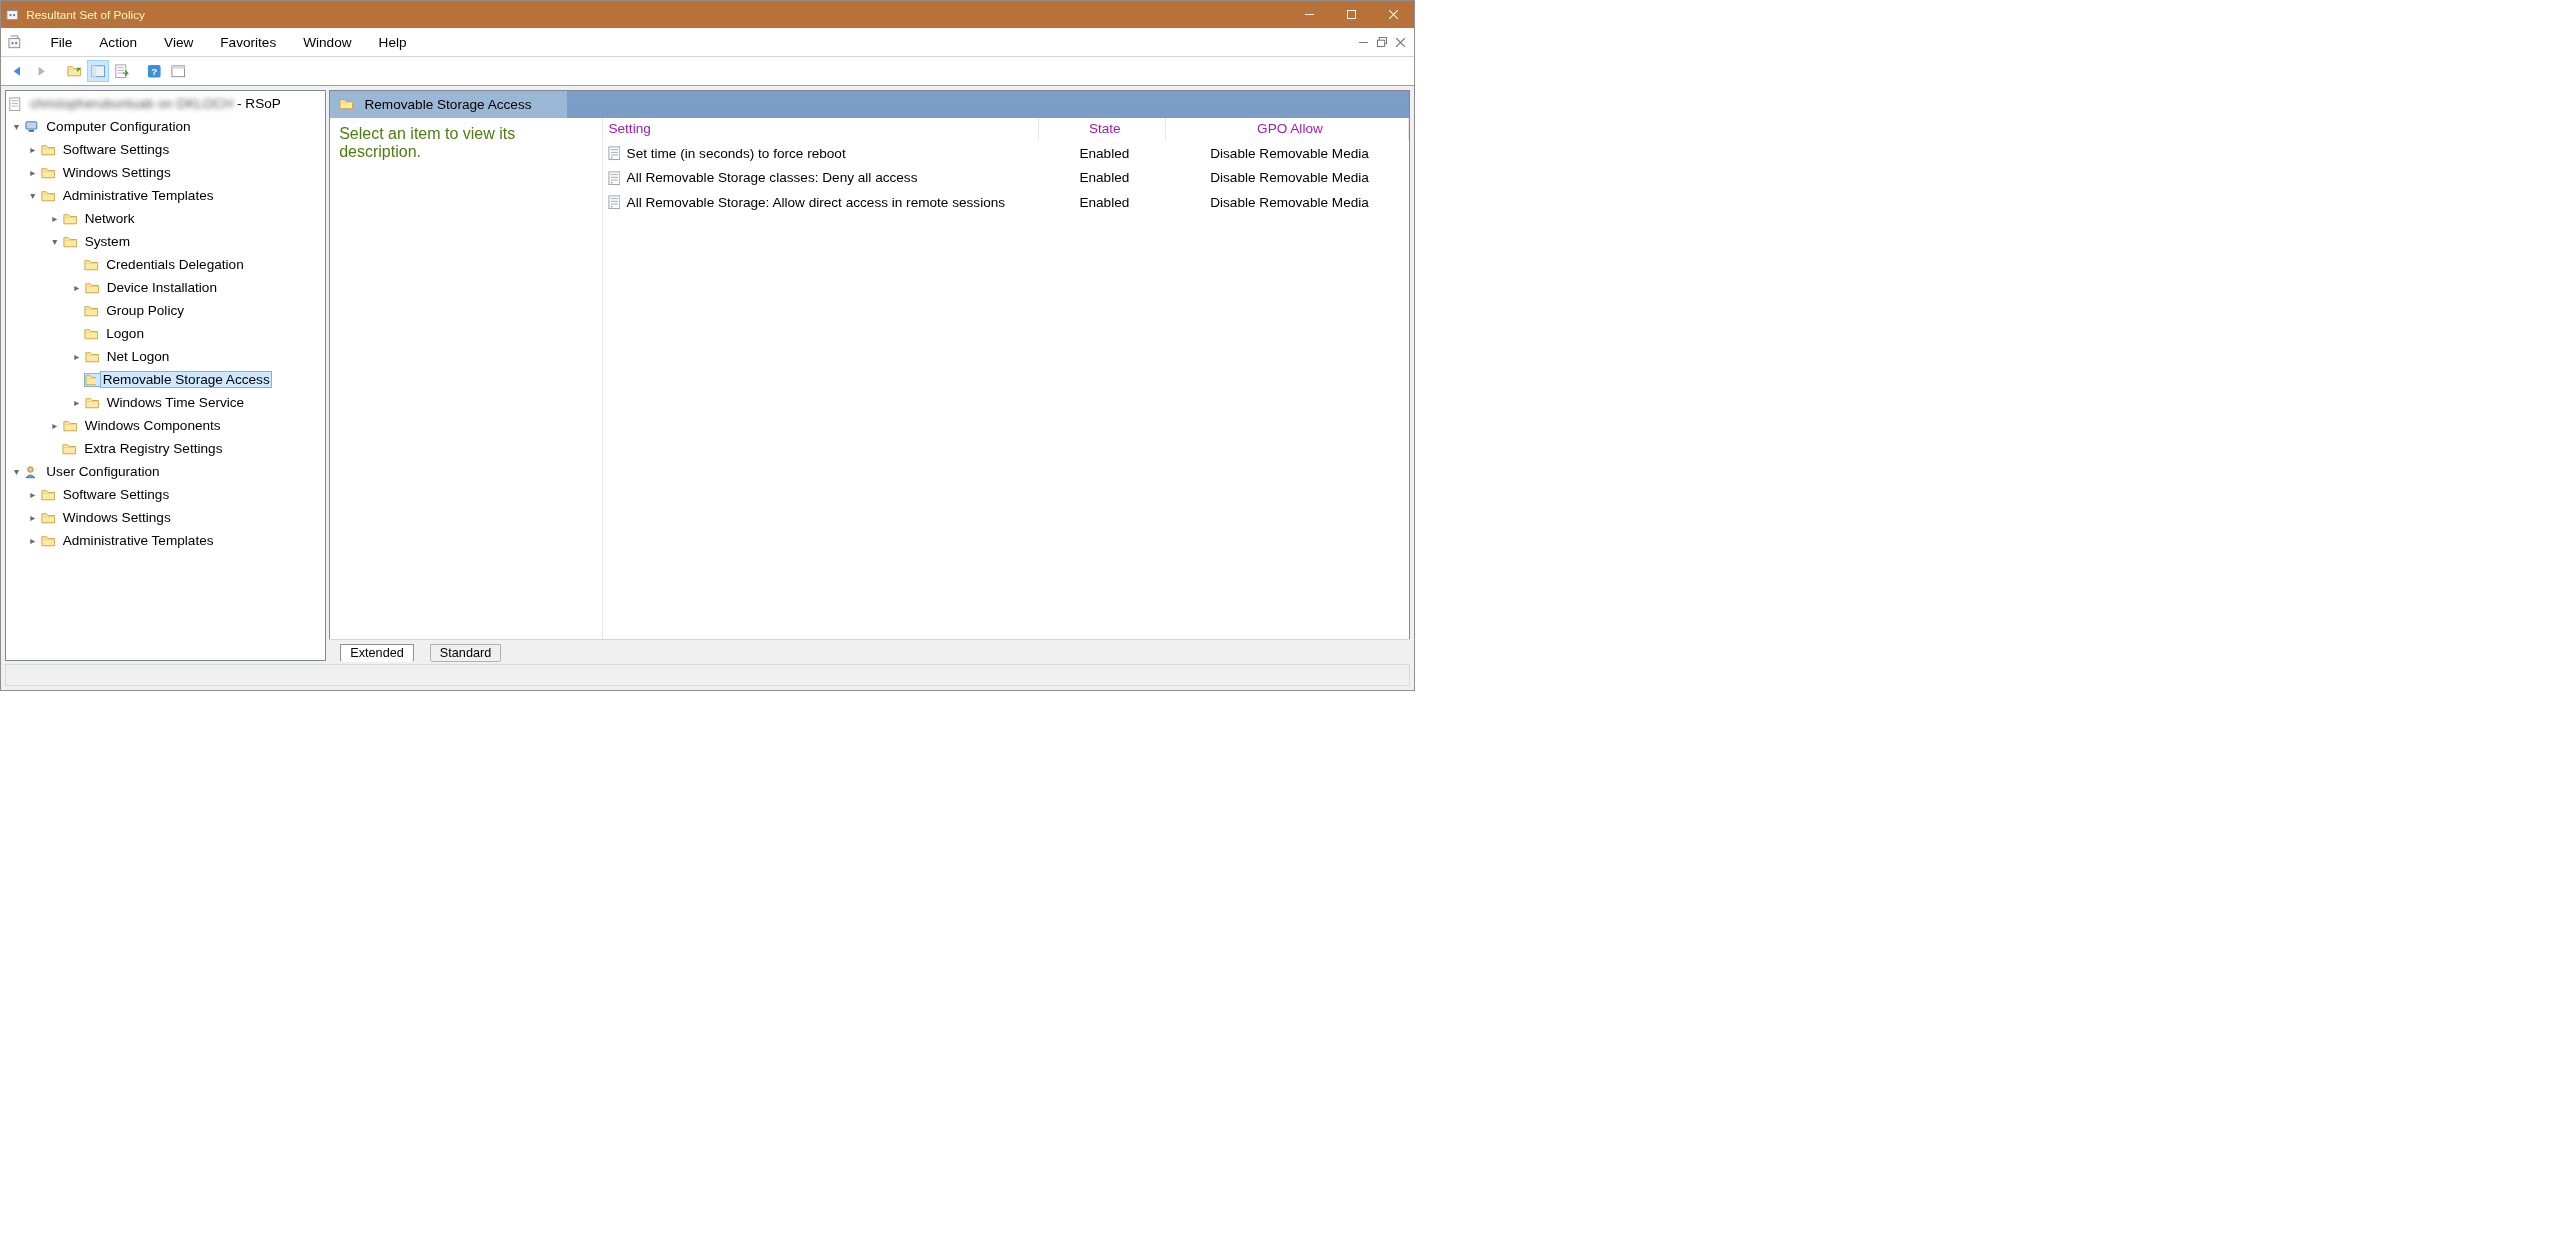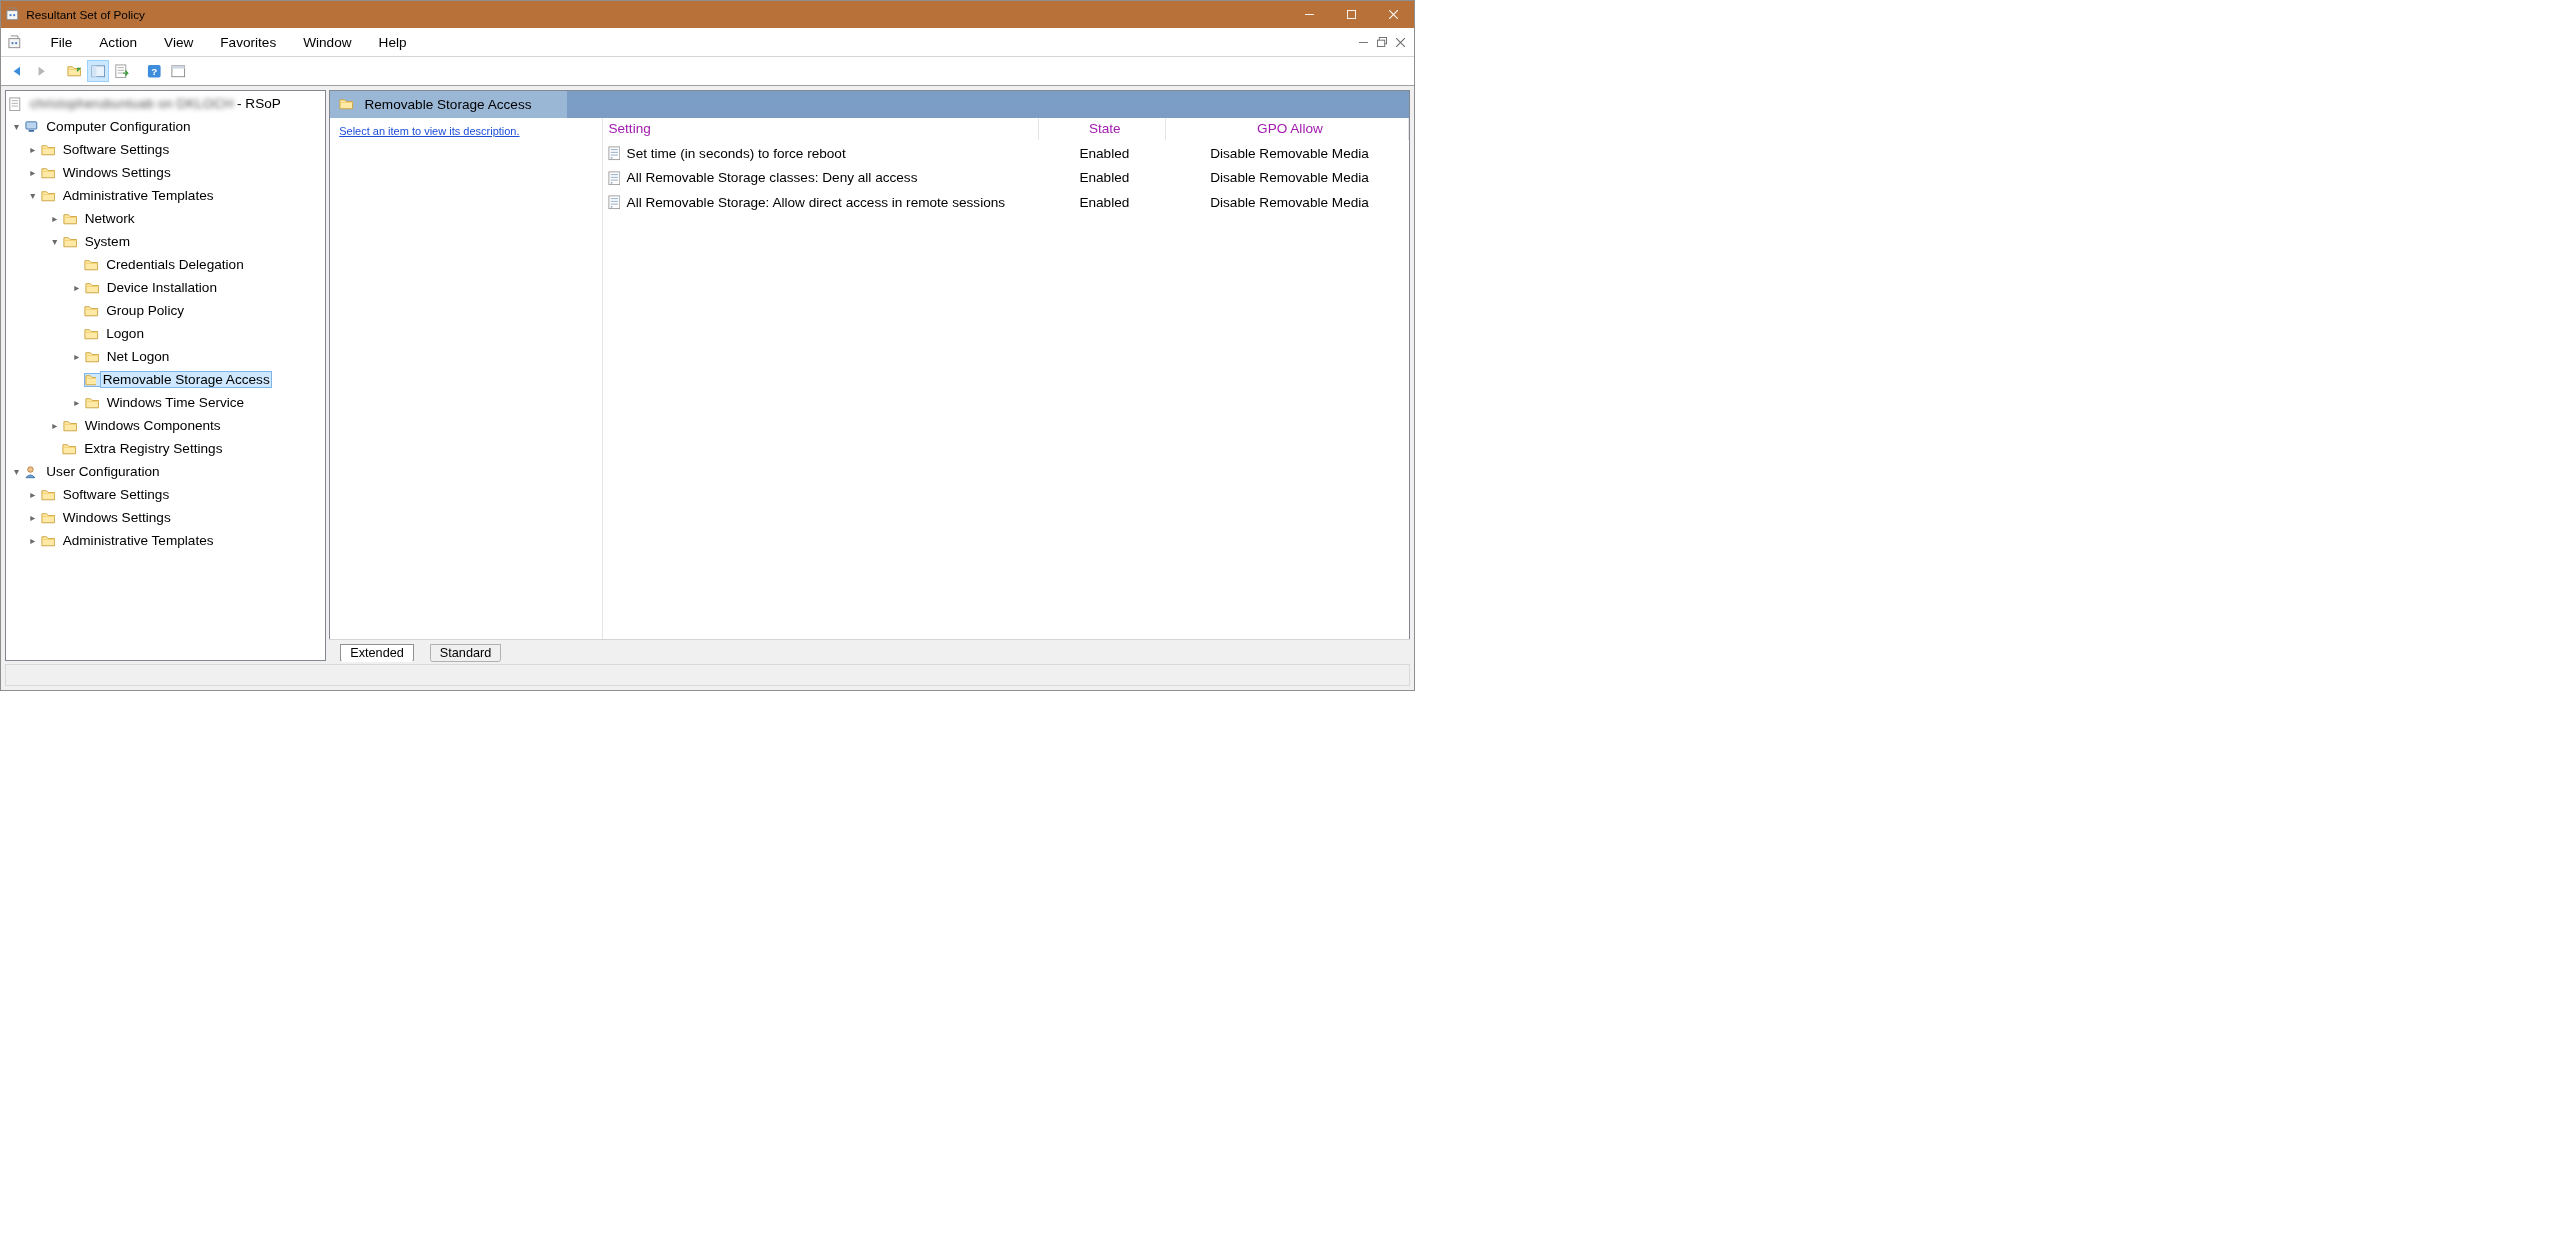--- a/index.html
+++ b/index.html
@@ -1,19 +1,19 @@
 <!DOCTYPE html>
 <html><head>
 <meta charset="utf-8">
 <style>
   * { box-sizing: border-box; margin: 0; padding: 0; }
   html, body { width: 100%; height: 100%; font-family: "Segoe UI", Tahoma, sans-serif; font-size: 13.6px; color: #000; background: #fff; overflow: hidden; }
   .window { width: 1415px; height: 691px; display: flex; flex-direction: column; border: 0.9px solid #8e8e8e; }
   
-  .titlebar { background: #B87239; color: #000000; height: 27px; display: flex; align-items: center; padding-left: 5.4px; }
+  .titlebar { background: #B87239; color: #fef9c3; height: 27px; display: flex; align-items: center; padding-left: 5.4px; }
   .titlebar .app-icon { width: 14.5px; height: 14.5px; margin-right: 5.4px; display: inline-flex; align-items: center; justify-content: center; }
   .titlebar .title { flex: 1; font-size: 11.8px; }
   .titlebar .win-controls { display: flex; height: 100%; }
   .titlebar .win-btn { width: 42px; display: flex; align-items: center; justify-content: center; color: #fff; font-size: 11.8px; cursor: default; }
   
   .menubar { height: 29px; background: #fff; display: flex; align-items: center; border-bottom: 0.9px solid #d4d4d4; padding-left: 5.4px; gap: 7px; }
   .menubar .app-icon { width: 18px; height: 18px; margin-right: 9px; display:inline-flex; align-items:center; justify-content:center;}
   .menubar .menu-item { padding: 0 10px; font-size: 13.6px; color: #000; cursor: default; }
   .mdi-controls { margin-left: auto; display: flex; align-items: center; gap: 9px; padding-right: 9px; color: #6a6a6a; font-size: 11.8px;}
   
@@ -35,21 +35,21 @@
   .tree-row .label { padding: 0.9px 2.7px;}
   .tree-row.selected .label { background: #cde8ff; border: 0.9px solid #7eb4e8; padding: 0px 1.8px;}
   .tree-row.selected .icon { background: #cde8ff; border-top:0.9px solid #7eb4e8; border-bottom:0.9px solid #7eb4e8; border-left:0.9px solid #7eb4e8; margin-right:0; padding-right:3.6px;}
   .blur { color: transparent; text-shadow: 0 0 5.4px rgba(0,0,0,0.7); text-align: right;}
   
   .ch-banner { height: 27px; background: linear-gradient(#7b9ec6,#7b9dc5); display: flex; align-items: center; position: relative;}
   .ch-tab { height: 100%; background: #9bb7d6; display: flex; align-items: center; padding: 0 36px 0 9px;}
   .ch-tab .folder { margin-right: 9px;}
   .ch-tab .txt { font-size: 13.6px; color: #000;}
   .ch-body { flex: 1; display: flex; overflow: hidden;}
-  .desc { width: 272px; padding: 7.3px 9px; font-size: 11px; color: #1d4ed8; text-decoration: underline;}
+  .desc { width: 272px; padding: 7.3px 9px; font-size: 16px; color: #4d7c0f;}
   .list { flex: 1; display:flex; flex-direction: column; overflow:hidden;}
   .list-head { display: flex; height: 23.6px; align-items: center; border-bottom: 0.9px solid transparent; }
   .list-head .col { font-size: 13.6px; color: #a21caf; border-right: 0.9px solid #e5e5e5; padding-left: 5.4px; display:flex; align-items:center; height:100%;}
   .resizer { width:0.9px; background:#e5e5e5; align-self: stretch;}
   .list-rows { flex:1; overflow:auto;}
   .list-row { display: flex; align-items: center; height: 24.5px; font-size: 13.6px;}
   .list-row .cell { padding-left: 3.6px; display:flex; align-items:center; }
   .col-setting { flex: 0 0 436px; }
   .col-state   { flex: 0 0 127px; justify-content:center;}
   .col-gpo     { flex: 1; justify-content:center;}

